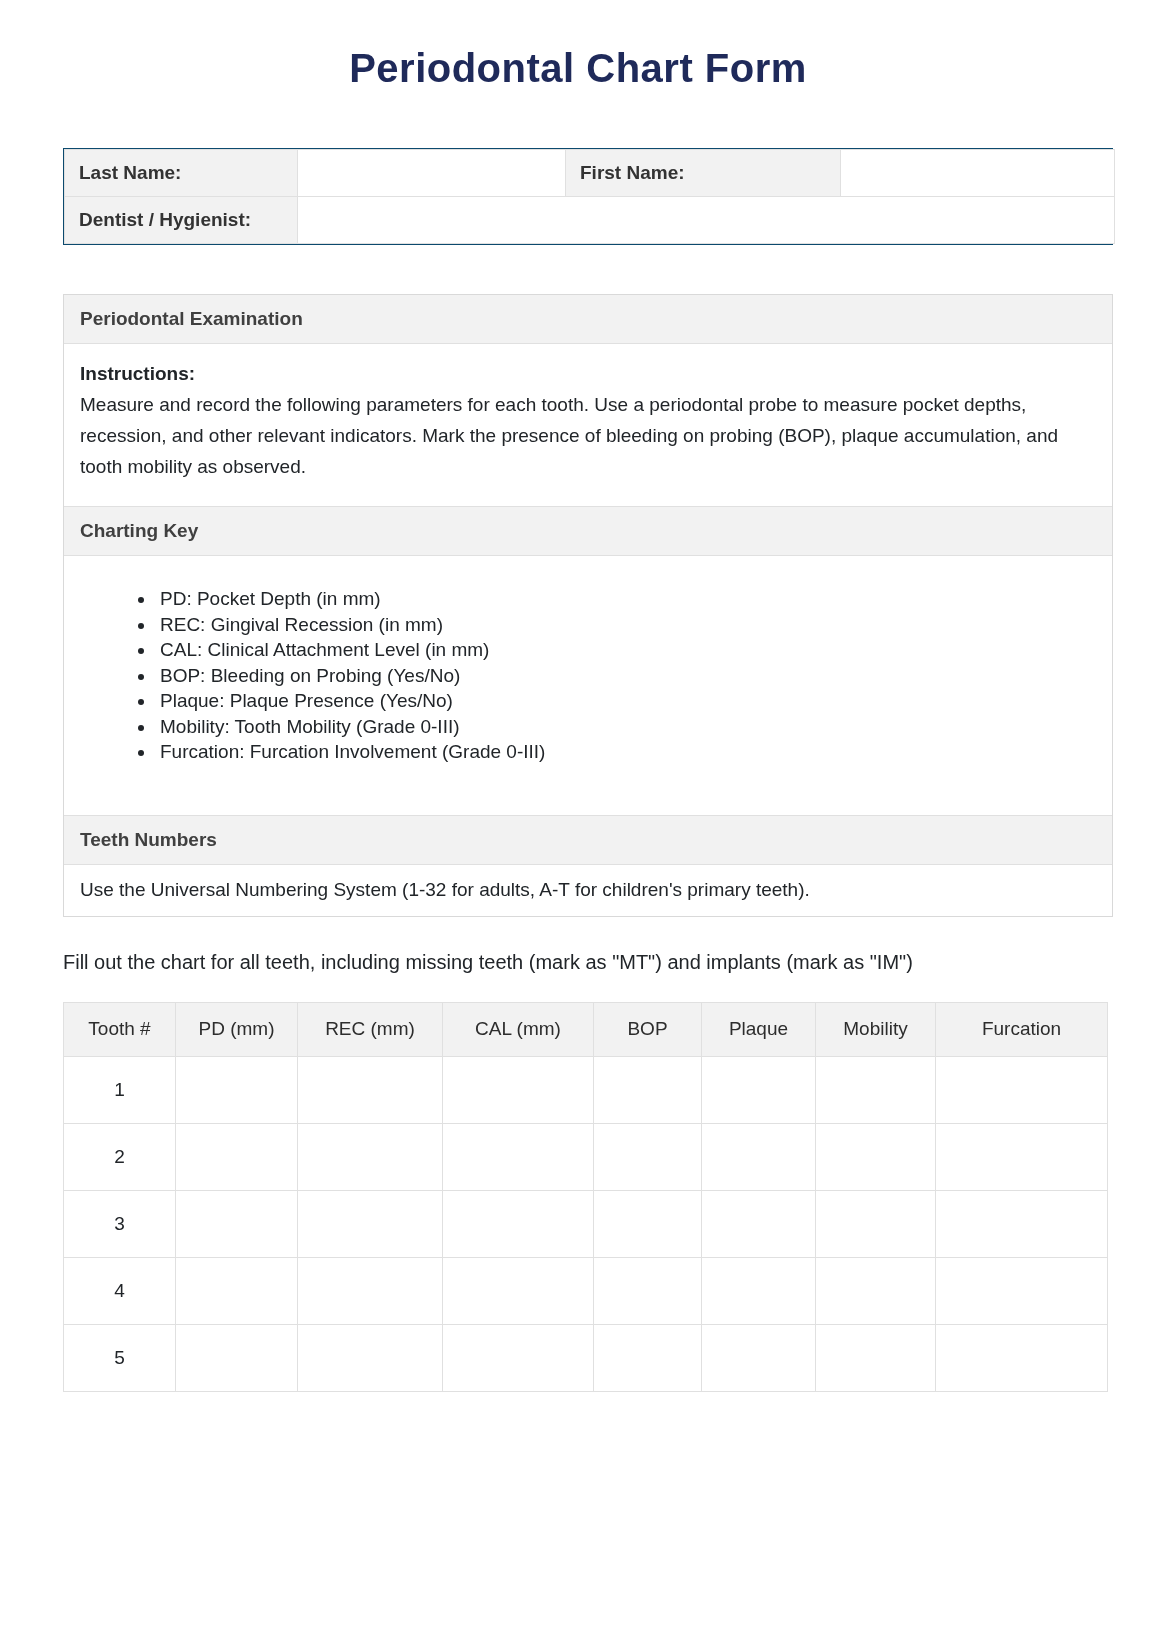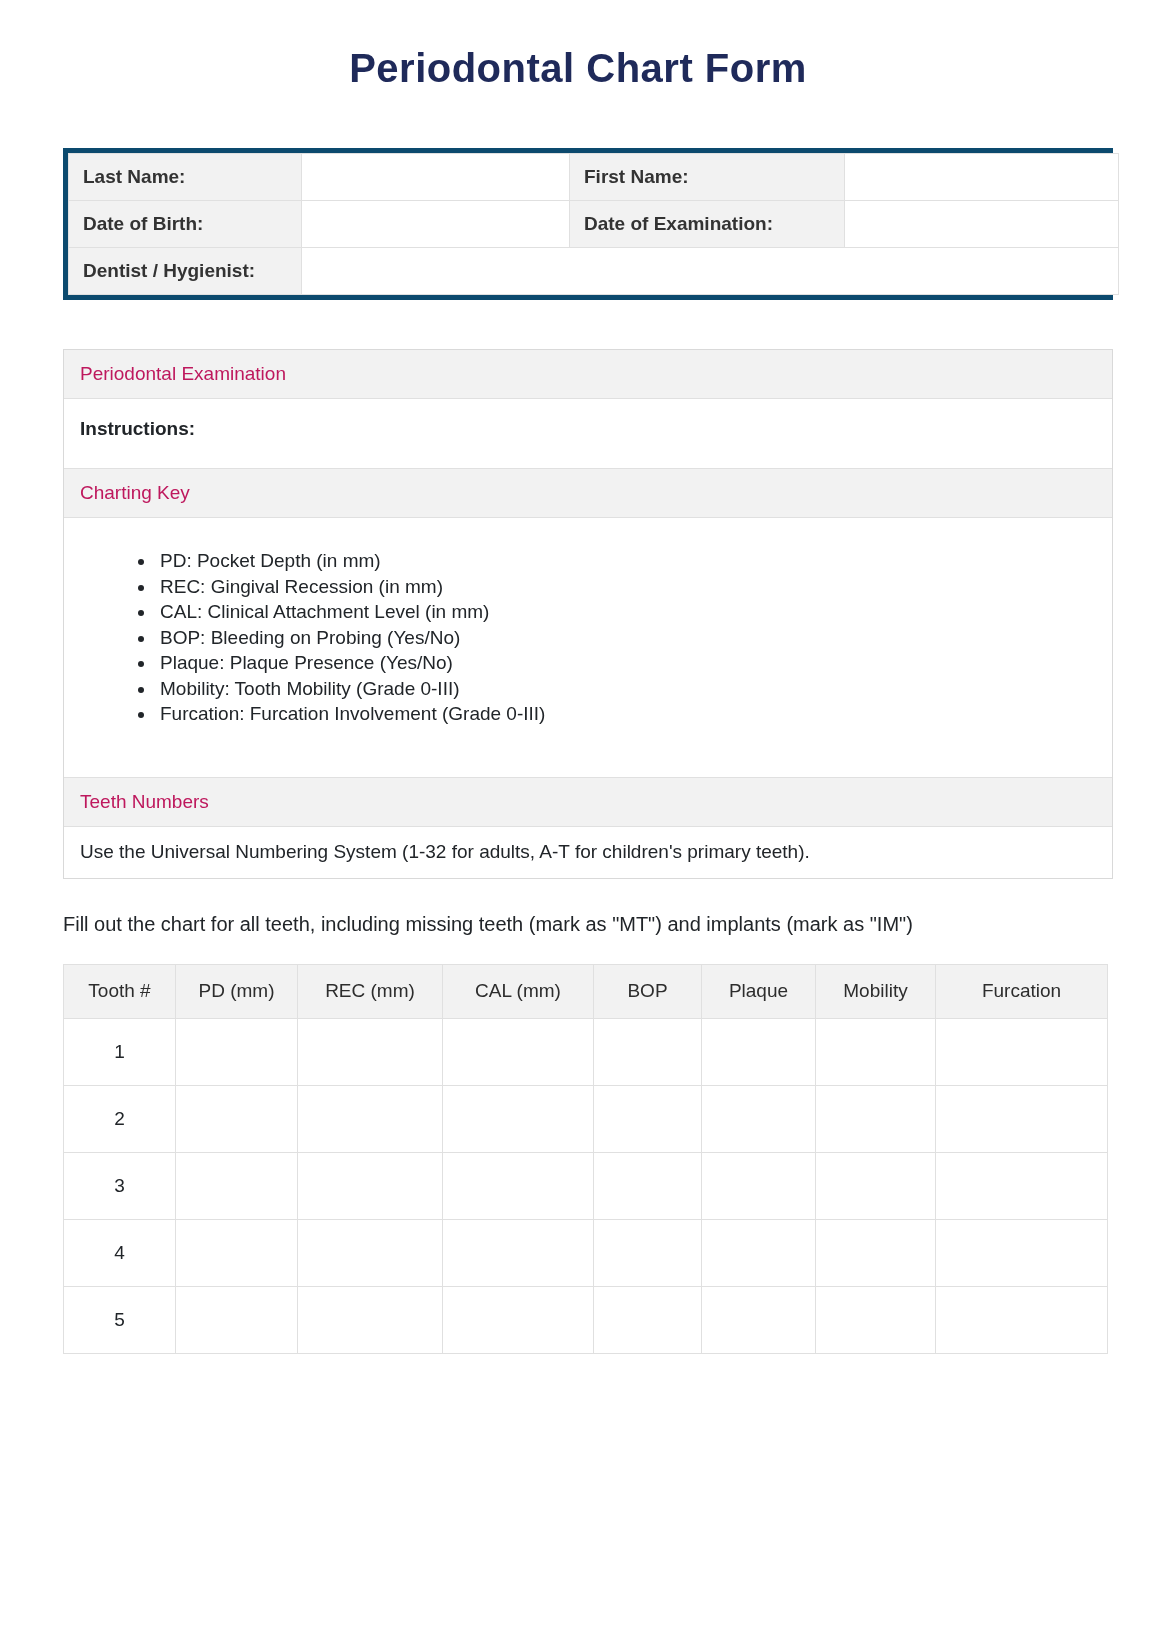--- a/index.html
+++ b/index.html
@@ -25,21 +25,21 @@
     font-size:40px;
     font-weight:bold;
     color:var(--title_text);
     letter-spacing:0.5px;
   }
   .container{width:1050px;margin:0 63px;}
 
   
   .patient-box{
     margin-top:57px;
-    border:5px solid #0c4a6e;
+    border:1px solid #0c4a6e;
     background:#b91c1c;
   }
   table.patient-table{
     width:100%;
     border-collapse:collapse;
     table-layout:fixed;
   }
   table.patient-table td{
     height:47px;
     border:1px solid var(--cell_border);
@@ -79,22 +79,22 @@
     margin-top:49px;
     border:1px solid #d9d9d9;
     background:#fff;
   }
   .section-bar{
     background:var(--section_bg);
     border-top:1px solid var(--cell_border);
     border-bottom:1px solid var(--cell_border);
     padding:13px 16px;
     font-size:19px;
-    font-weight:normal;
-    color:#be185d;
+    font-weight:bold;
+    color:#404040;
   }
   .section-box .section-bar:first-child{border-top:none;}
   .section-content{font-size:19px;line-height:31px;color:var(--body_text);}
   .instructions-block{padding:14px 16px 24px 16px;}
   .instructions-label{font-weight:bold;margin:0;}
   .instructions-text{margin:0;}
   .key-block{padding:30px 16px 50px 16px;}
   .key-block ul{
     margin:0;
     padding-left:76px;
@@ -154,39 +154,34 @@
             <col class="c4">
           </colgroup>
         <tbody>
             <tr>
           <td class="lbl">Last Name:</td>
           <td class="inp"></td>
           <td class="lbl">First Name:</td>
           <td class="inp"></td>
         </tr>
         <tr>
-          <td class="lbl">Date of Birth:</td>
-          <td class="inp"></td>
-          <td class="lbl">Date of Examination:</td>
-          <td class="inp"></td>
-        </tr>
-        <tr>
           <td class="lbl">Dentist / Hygienist:</td>
           <td class="inp" colspan="3"></td>
         </tr>
       </tbody>
         </table>
 
     </div>
 
     <div class="section-box">
       <div class="section-bar">Periodontal Examination</div>
 
       <div class="section-content instructions-block">
         <p class="instructions-label">Instructions:</p>
+        <p class="instructions-text">Measure and record the following parameters for each tooth. Use a periodontal probe to measure pocket depths, recession, and other relevant indicators. Mark the presence of bleeding on probing (BOP), plaque accumulation, and tooth mobility as observed.</p>
       </div>
 
       <div class="section-bar">Charting Key</div>
 
       <div class="section-content key-block">
         <ul>
           <li>PD: Pocket Depth (in mm)</li>
           <li>REC: Gingival Recession (in mm)</li>
           <li>CAL: Clinical Attachment Level (in mm)</li>
           <li>BOP: Bleeding on Probing (Yes/No)</li>

